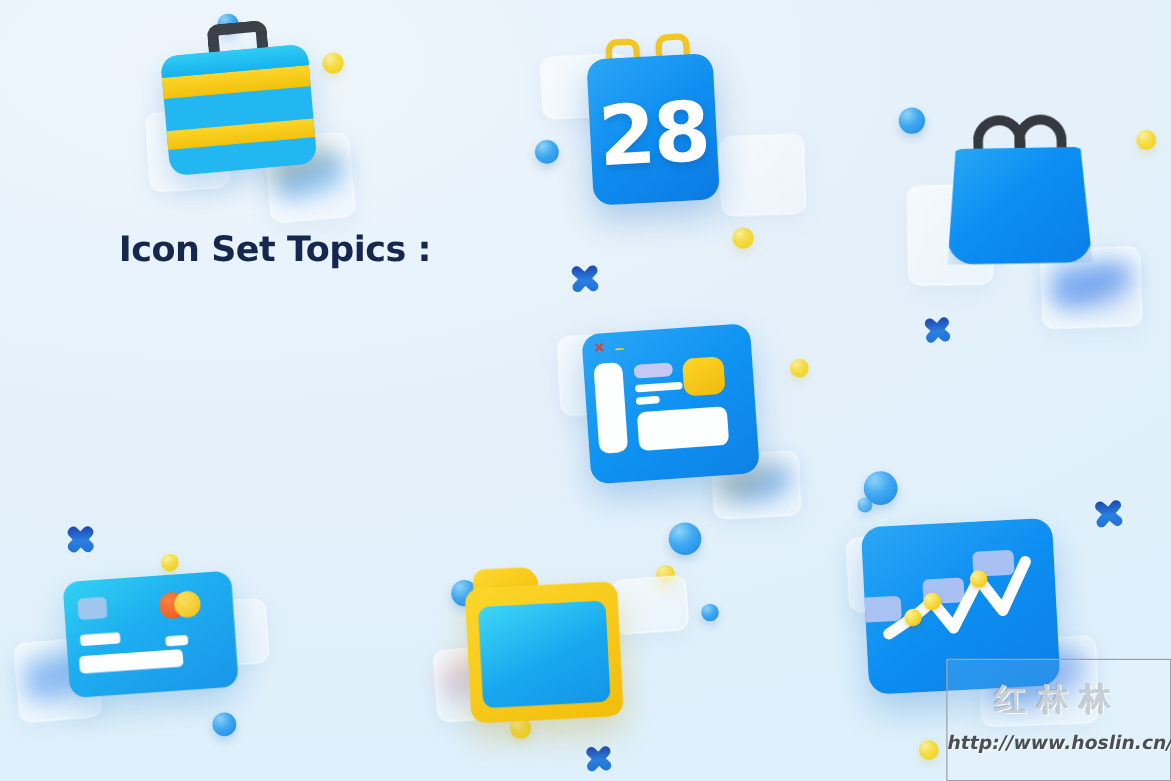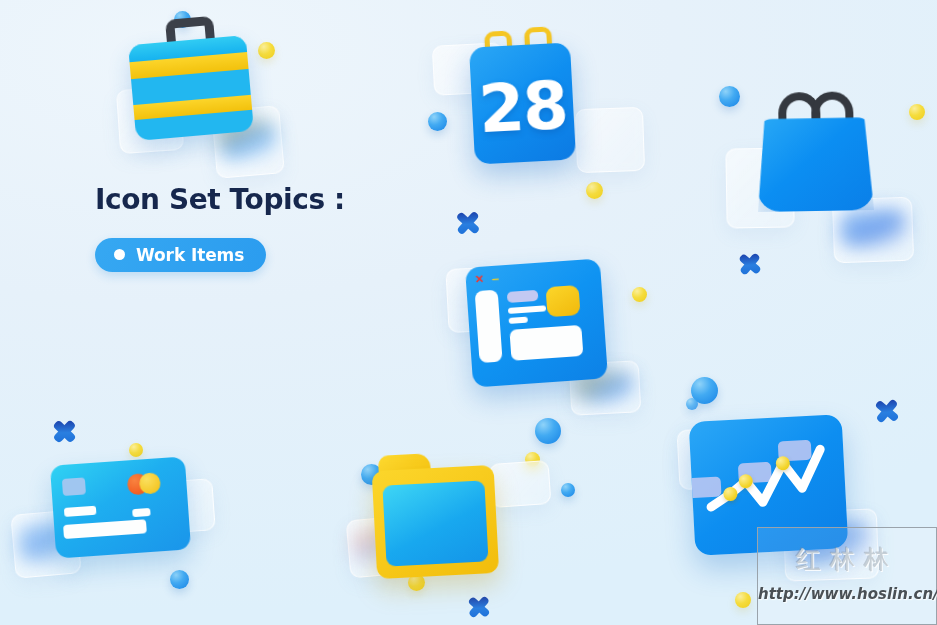--- a/index.html
+++ b/index.html
@@ -154,21 +154,21 @@
   }
   .pill-row{display:block;line-height:0;}
   
   #watermark{
     position:absolute;left:757px;top:527px;width:180px;height:98px;
     border:1px solid #9aa3ab;background:rgba(255,255,255,.12);
     box-sizing:border-box;
   }
   #wm-cn{
     position:absolute;left:0;right:0;top:15px;text-align:center;
-    font-size:25px;letter-spacing:9px;color:#c6cfd6;font-weight:400;
+    font-size:25px;letter-spacing:9px;color:#c6cfd6;font-weight:700;
     font-family:"DejaVu Sans",sans-serif;
     text-shadow:1px 1px 0 rgba(255,255,255,.85),-1px -1px 0 rgba(120,130,140,.35);
   }
   #wm-url{
     position:absolute;left:0;right:0;top:57px;text-align:center;
     font-size:15px;font-style:italic;font-weight:700;color:#4a5055;
     font-family:"DejaVu Sans",sans-serif;
     text-shadow:1px 1px 1px rgba(255,255,255,.9);
   }
 </style>
@@ -306,26 +306,20 @@
       </svg>
       <div class="chart-dot" style="left:31px;top:67px;"></div>
       <div class="chart-dot" style="left:47px;top:55px;"></div>
       <div class="chart-dot" style="left:85px;top:39px;"></div>
     </div>
   </div>
 
   <div id="textblock">
     <h1 id="page-title">Icon Set Topics :</h1>
 
-    <div class="pill-row">
-      <div class="pill">
-        <span class="bullet"></span>
-        <span>Work Items</span>
-      </div>
-    </div>
   </div>
 
   <div id="watermark">
     <div id="wm-cn">红林林</div>
     <div id="wm-url">http://www.hoslin.cn/</div>
   </div>
 
 </div>
 
 </body></html>

